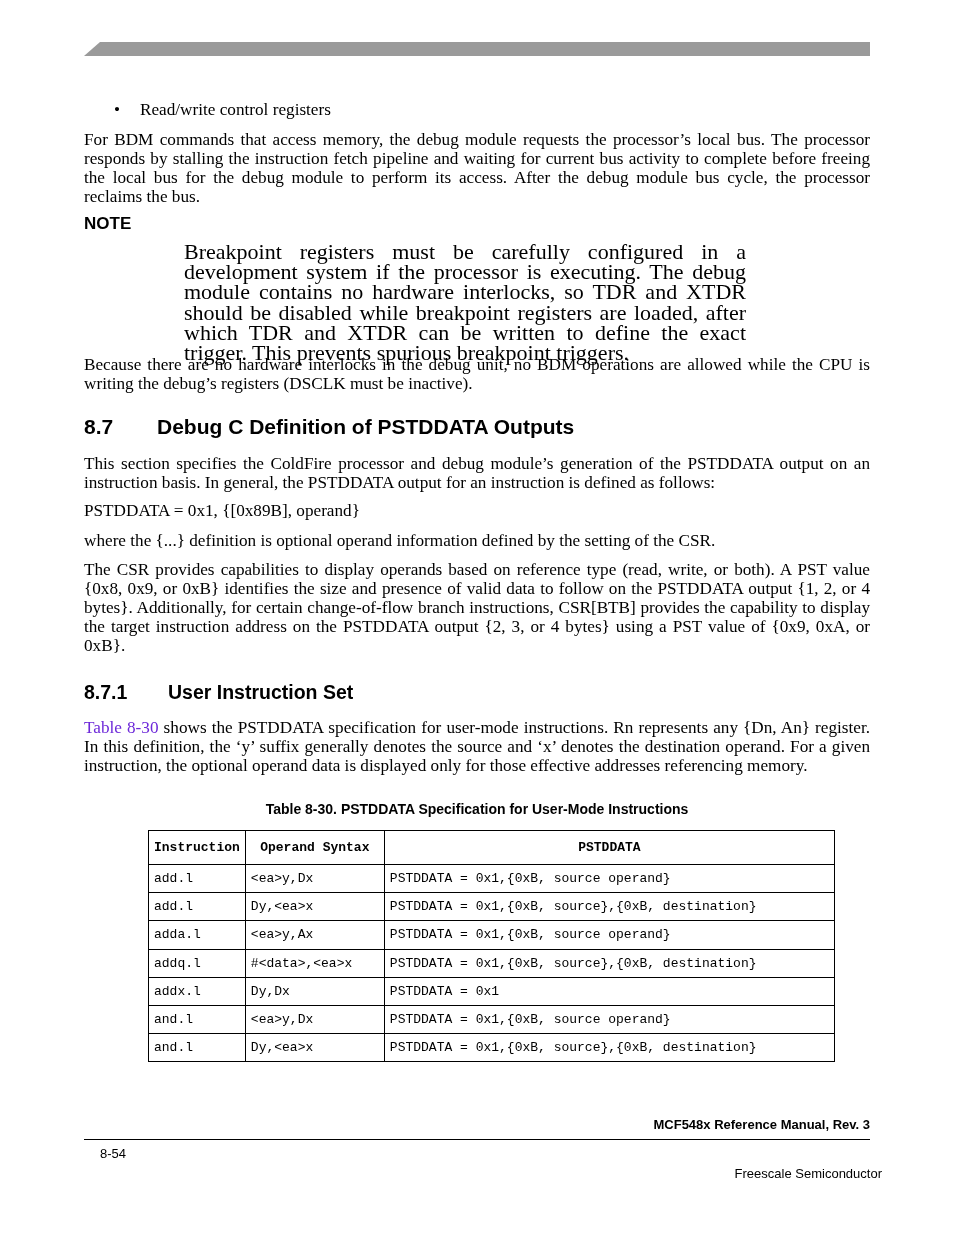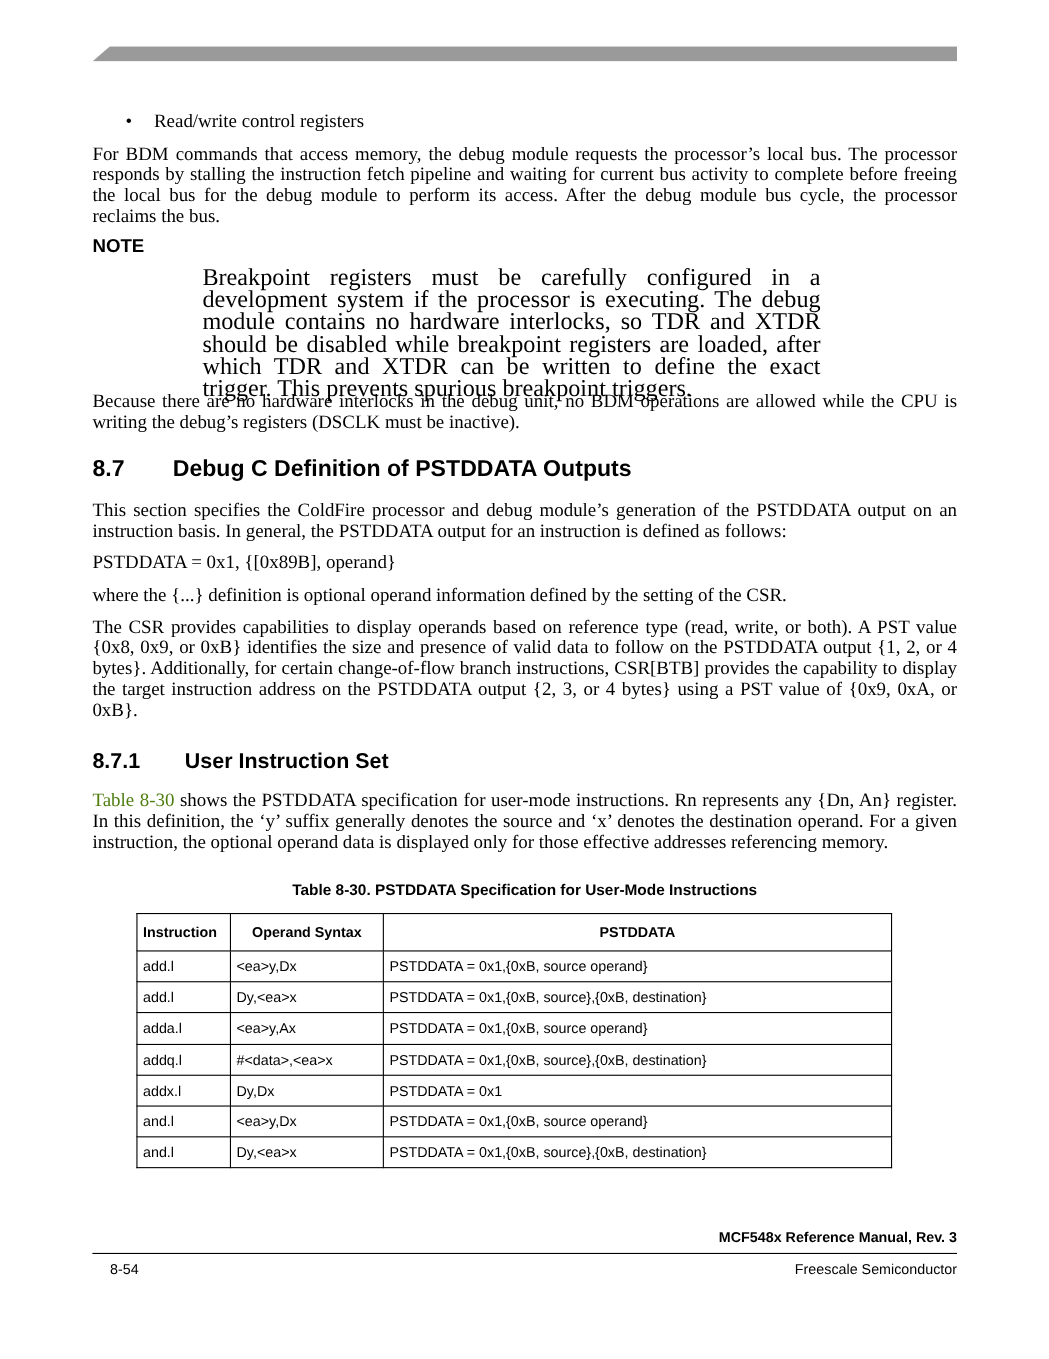--- a/index.html
+++ b/index.html
@@ -59,36 +59,36 @@
   .h3 {
     position: absolute;
     left: 84px; top: 680px;
     font-family: "Liberation Sans", "DejaVu Sans", sans-serif;
     font-weight: bold;
     font-size: 19.5px;
     line-height: 24px;
     white-space: nowrap;
   }
   .h3 .num { display: inline-block; width: 84px; }
-  .link { color: #4d7c0f; cursor: pointer; }
+  .link { color: #6d28d9; cursor: pointer; }
   .table-caption {
     position: absolute;
     left: 84px; width: 786px; top: 800px;
     text-align: center;
     font-family: "Liberation Sans", "DejaVu Sans", sans-serif;
     font-weight: bold;
     font-size: 14px;
     line-height: 18px;
   }
   table.spec {
     position: absolute;
-    left: 124px; top: 830px;
+    left: 148px; top: 830px;
     width: 687px;
     border-collapse: collapse;
-    font-family: Liberation Sans, sans-serif;
+    font-family: Liberation Mono, monospace;
     font-size: 13px;
     padding-left: 20px;
   }
   table.spec th, table.spec td {
     border: 1px solid #000;
     padding: 0 5px;
     text-align: left;
     vertical-align: middle;
     font-weight: normal;
   }
@@ -117,21 +117,21 @@
     background: #000;
   }
   .footer-left, .footer-right {
     position: absolute;
     top: 1146px;
     font-family: "Liberation Sans", "DejaVu Sans", sans-serif;
     font-size: 13px;
     line-height: 16px;
   }
   .footer-left { left: 100px; }
-  .footer-right { right: 84px; text-align: right; }
+  .footer-right { right: 72px; text-align: right; margin-top: 20px; }
 </style>
 </head>
 <body>
 
 <div class="header-bar"></div>
 
 <div class="bullet">
   <span class="dot">•</span><span>Read/write control registers</span>
 </div>
 

